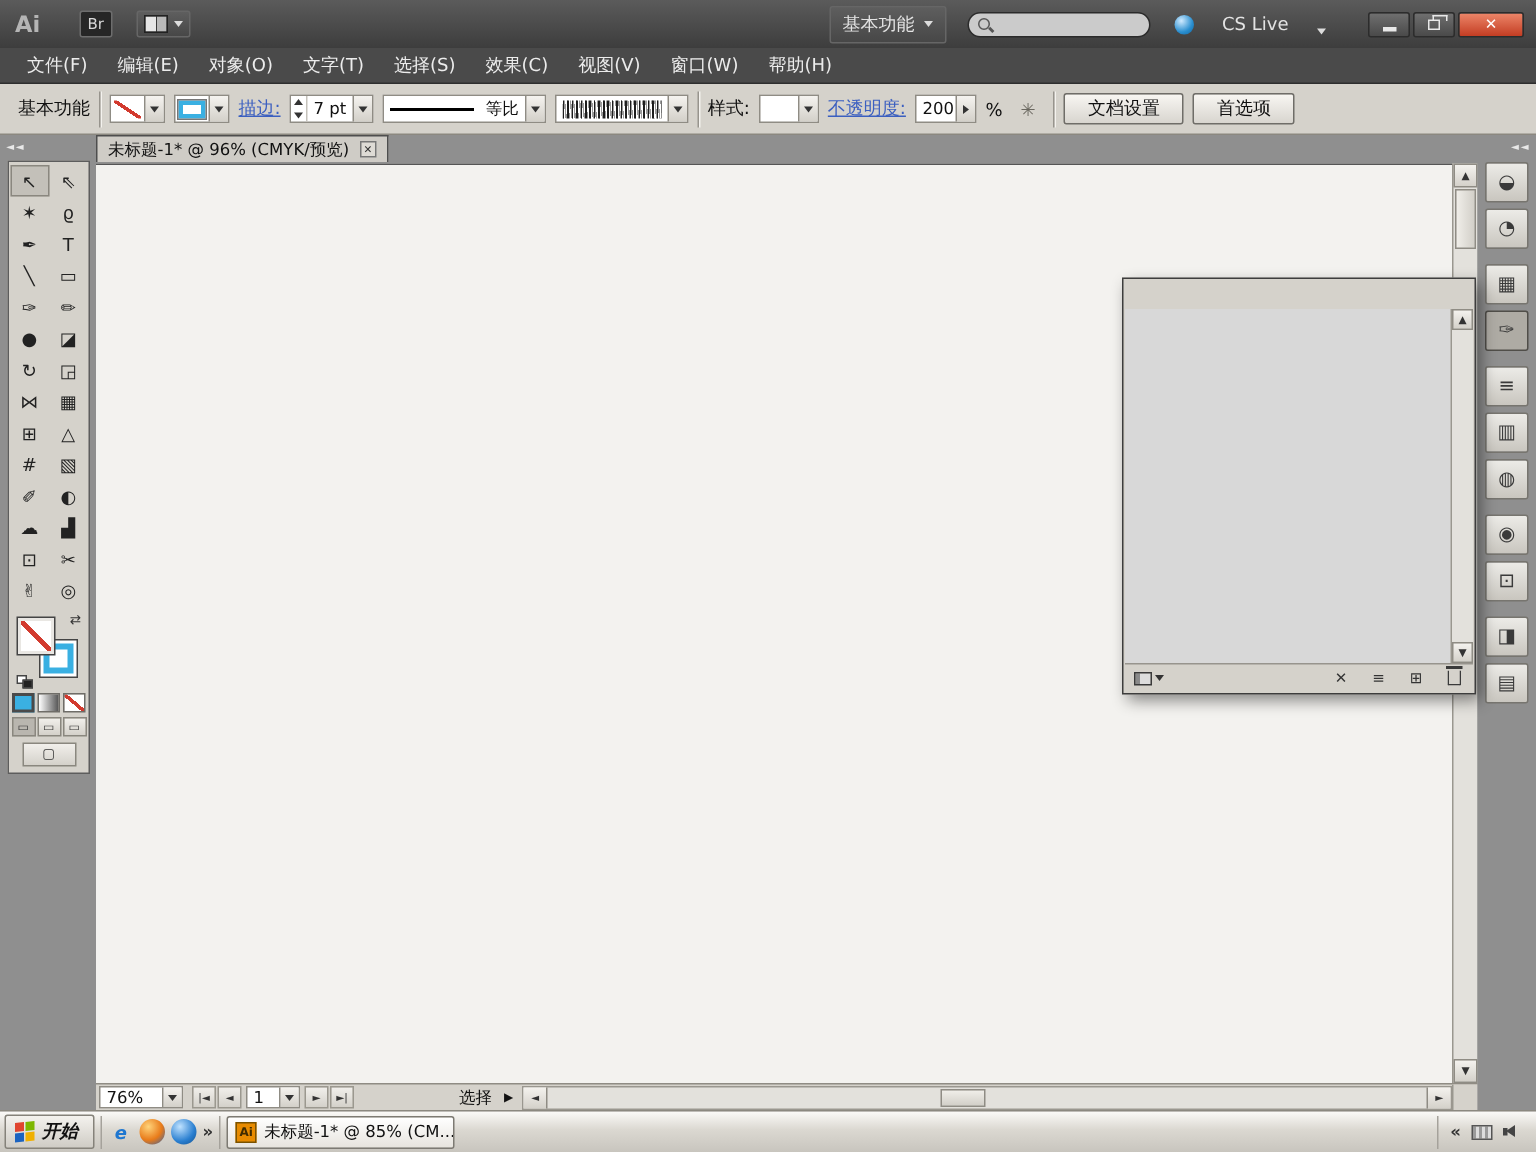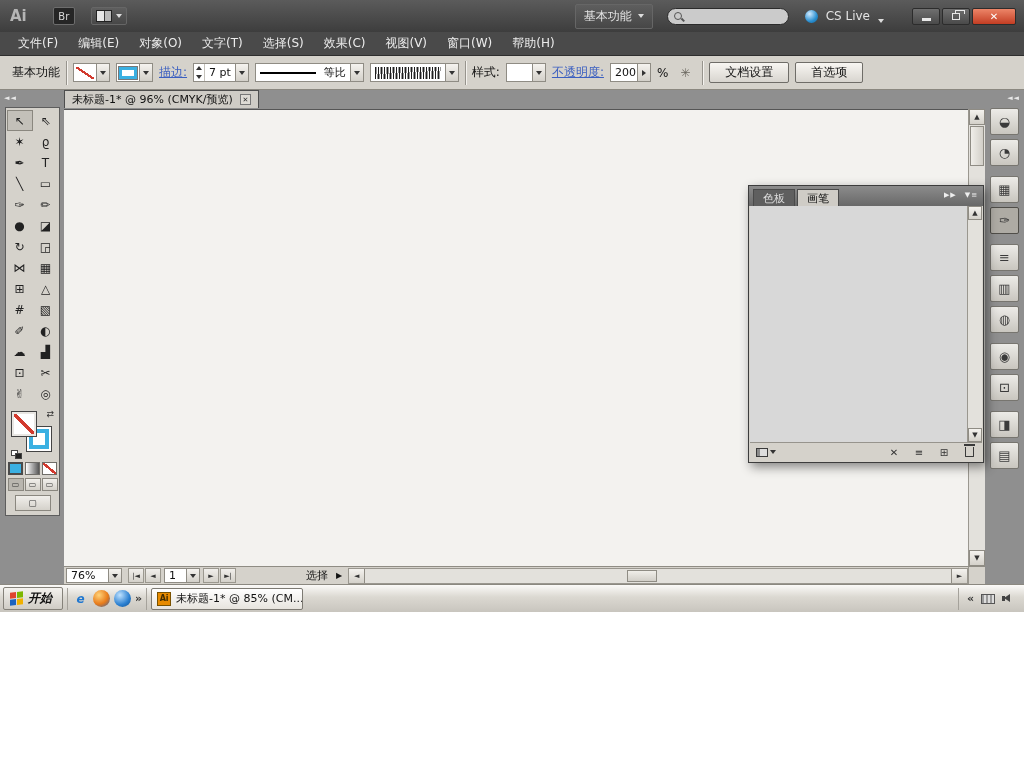--- a/index.html
+++ b/index.html
@@ -1,31 +1,31 @@
 <!DOCTYPE html>
 <html><head>
 <meta charset="utf-8">
 <style>
 *{margin:0;padding:0;box-sizing:border-box}
 html,body{width:1024px;height:768px;overflow:hidden;font-family:"DejaVu Sans","Liberation Sans",sans-serif;font-size:12px;color:#111}
-.screen{position:relative;width:1024px;height:612px;background:#e5e5e5}
+.screen{position:relative;width:1024px;height:768px;background:#e5e5e5}
 
 
 .titlebar{position:absolute;left:0;top:0;width:1024px;height:32px;background:linear-gradient(#5b5b5b,#3d3d3d);display:flex;align-items:center;color:#c9c9c9}
 .app-logo{margin-left:10px;font-weight:bold;font-size:15px;color:#b5b5b5}
 .br-btn{margin-left:26px;width:22px;height:18px;background:#262626;border:1px solid #6d6d6d;border-radius:2px;color:#d8d8d8;font-size:10px;display:grid;place-items:center}
 .arrange-btn{margin-left:16px;display:flex;align-items:center;gap:4px;padding:2px 4px;border:1px solid #666;border-radius:2px;background:linear-gradient(#5e5e5e,#474747)}
 .arrange-glyph{width:16px;height:12px;background:linear-gradient(90deg,#e6e6e6 0 7px,#3a3a3a 7px 8px,#b9b9b9 8px);border:1px solid #222}
 .flex1{flex:1}
 .ws-btn{display:flex;align-items:center;gap:6px;padding:3px 8px;border:1px solid #666;border-radius:2px;background:linear-gradient(#5e5e5e,#474747);color:#e3e3e3}
 .search-box{margin-left:14px;width:122px;height:17px;border-radius:9px;background:#cbcbcb;border:1px solid #2b2b2b;display:flex;align-items:center;padding:0 6px;gap:4px}
 .mag{position:relative;width:8px;height:8px;border:1.5px solid #555;border-radius:50%}
 .mag::after{content:'';position:absolute;left:6px;top:6px;width:4px;height:1.5px;background:#555;transform:rotate(45deg)}
 .search-input{border:none;background:transparent;outline:none;width:90px;font-size:11px;color:#333}
-.cslive{margin-left:16px;display:flex;align-items:flex-end;gap:8px;color:#e3e3e3}
+.cslive{margin-left:16px;display:flex;align-items:flex-end;gap:19px;color:#e3e3e3}
 .cs-orb{width:13px;height:13px;border-radius:50%;background:radial-gradient(circle at 35% 30%,#cfeaff,#2a8fd0 60%,#12639c)}
 .winbtns{margin-left:28px;margin-right:8px;display:flex;gap:2px}
 .wbtn{width:28px;height:17px;border:1px solid #2c2c2c;border-radius:2px;background:linear-gradient(#6f6f6f,#4a4a4a);display:grid;place-items:center}
 .wbtn.close{width:44px;background:linear-gradient(#ec8568,#c33d23);color:#fff;font-size:10px}
 .ico-min{width:9px;height:3px;background:#e8e8e8;margin-top:7px}
 .ico-restore{position:relative;width:8px;height:7px;border:1px solid #e8e8e8}
 .ico-restore::before{content:'';position:absolute;left:2px;top:-4px;width:8px;height:3px;border:1px solid #e8e8e8;border-bottom:none}
 
 
 .menubar{position:absolute;top:32px;left:0;width:1024px;height:24px;background:#4a4a4a;border-bottom:1px solid #2e2e2e;display:flex;align-items:center;padding-left:8px;color:#ececec}
@@ -553,36 +553,20 @@
 
           <div class="dock-icon">
             <span>▤</span>
           </div>
         </div>
     </div>
 
   </div>
 
   <div class="float-panel">
-    <div class="fp-header">
-      <div style="display:flex;align-items:flex-end">
-
-          <div class="fp-tab inactive">
-            <span>色板</span>
-          </div>
-
-          <div class="fp-tab active">
-            <span>画笔</span>
-          </div>
-        </div>
-      <div class="fp-controls">
-        <span>▶▶</span>
-        <span>▼≡</span>
-      </div>
-    </div>
     <div class="fp-body">
       <div class="fp-scroll">
         <div class="sbtn top">▲</div>
         <div class="sbtn bottom">▼</div>
       </div>
     </div>
     <div class="fp-footer">
       <div class="fp-ico lib-ico">
         <span class="lib-book"></span>
           <i class="tri-down"></i>

